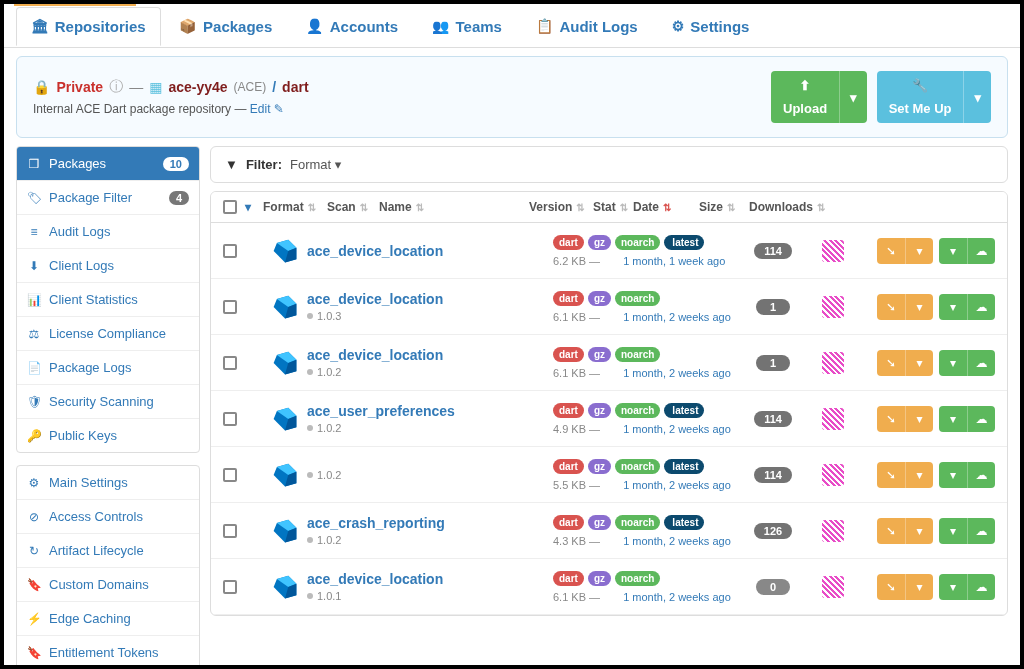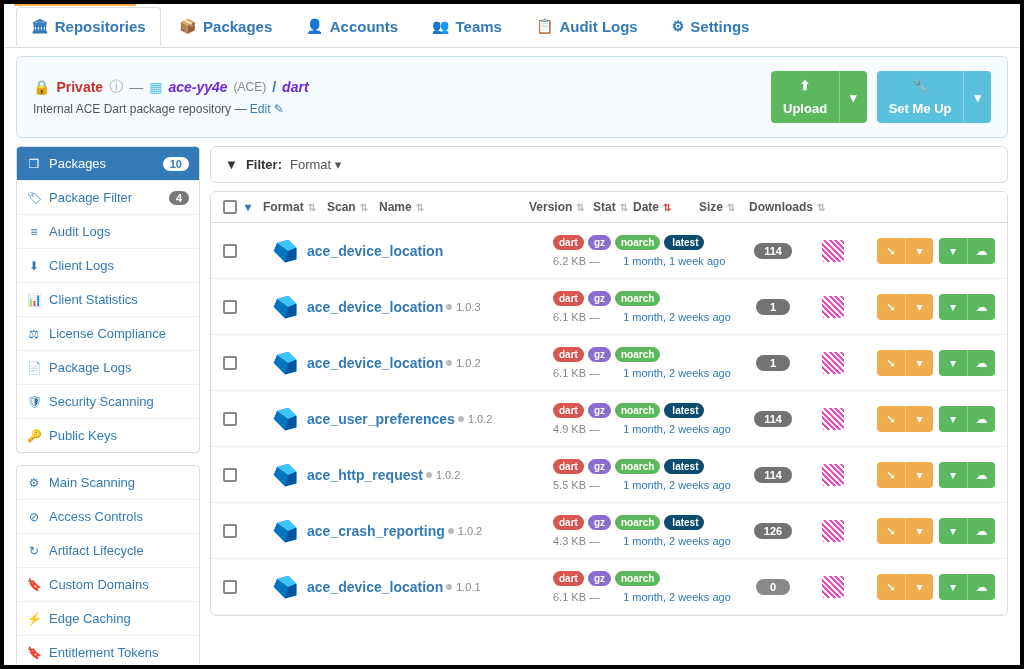--- a/index.html
+++ b/index.html
@@ -7,21 +7,21 @@
 .top-tabs { display: flex; align-items: center; padding: 0 12px; border-bottom: 1px solid #ddd; height: 44px; gap: 4px; }
 .top-tabs::before { content: ""; position: absolute; top: 4px; left: 14px; height: 2px; width: 122px; background: #f0ad4e; }
 .top-tab { display: flex; align-items: center; gap: 6px; padding: 10px 14px; font-weight: 700; font-size: 15px; color: #337ab7; cursor: pointer; border: 1px solid transparent; border-bottom: none; }
 .top-tab.active { color: #337ab7; border: 1px solid #ddd; border-bottom: 1px solid #fff; border-radius: 4px 4px 0 0; background: #fff; margin-bottom: -1px; }
 .top-tab .ic { font-size: 14px; }
 .header-card { margin: 8px 12px; padding: 14px 16px; border: 1px solid #c8e0ef; border-radius: 6px; background: #f6fbff; display: flex; justify-content: space-between; align-items: center; }
 .header-left { display: flex; flex-direction: column; gap: 6px; }
 .breadcrumb-line { display: flex; align-items: center; gap: 6px; font-size: 14px; }
 .lock { color: #c9302c; }
 .priv { color: #c9302c; font-weight: 700; }
-.bc-link { color: #6d28d9; font-weight: 700; font-style: italic; }
+.bc-link { color: #7f1d1d; font-weight: 700; }
 .bc-org { color: #888; font-size: 12px; }
 .bc-sep { color: #888; }
 .desc-line { color: #555; font-size: 12px; }
 .desc-line .edit { color: #337ab7; cursor: pointer; }
 .header-right { display: flex; gap: 10px; }
 .btn { display: inline-flex; align-items: center; gap: 6px; padding: 7px 12px; border-radius: 4px; color: #fff; font-weight: 600; font-size: 13px; cursor: pointer; border: none; }
 .btn-green { background: #5cb85c; }
 .btn-blue { background: #5bc0de; }
 .btn-split { display: flex; }
 .btn-split .main { border-radius: 4px 0 0 4px; }
@@ -48,21 +48,21 @@
 .col-scan { width: 52px; }
 .col-name { width: 150px; }
 .col-ver { width: 64px; }
 .col-stat { width: 40px; }
 .col-date { width: 66px; }
 .col-size { width: 50px; }
 .col-dl { width: 90px; }
 .trow { display: flex; align-items: center; padding: 10px 12px; border-bottom: 1px solid #eee; min-height: 56px; }
 .c-check { width: 40px; display: flex; align-items: center; }
 .c-fmt { width: 44px; display: flex; align-items: center; justify-content: center; }
-.c-name { flex: 0 0 246px; display: flex; flex-direction: row; gap: 3px; }
+.c-name { flex: 0 0 246px; display: flex; flex-direction: column; gap: 3px; }
 .c-meta { flex: 0 0 180px; display: flex; flex-direction: column; gap: 5px; align-items: flex-start; }
 .c-dl { width: 80px; display: flex; justify-content: center; }
 .c-avatar { width: 40px; display: flex; justify-content: center; }
 .c-actions { flex: 1; display: flex; gap: 6px; justify-content: flex-end; }
 .checkbox { width: 14px; height: 14px; border: 2px solid #888; border-radius: 2px; cursor: pointer; }
 .fmt-icon { width: 26px; height: 26px; }
 .pkg-name { color: #337ab7; font-weight: 700; font-size: 14px; cursor: pointer; }
 .pkg-ver { color: #888; font-size: 11px; display: flex; align-items: center; gap: 4px; }
 .pkg-ver::before { content: ""; width: 6px; height: 6px; border-radius: 50%; background: #bbb; display: inline-block; }
 .tags { display: flex; gap: 4px; flex-wrap: wrap; }
@@ -188,21 +188,21 @@
           <span>Security Scanning</span>
         </div>
         <div class="side-item">
           <span class="ic">🔑</span>
           <span>Public Keys</span>
         </div>
       </div>
     <div class="side-group" id="sg2">
         <div class="side-item">
           <span class="ic">⚙</span>
-          <span>Main Scanning</span>
+          <span>Main Settings</span>
         </div>
         <div class="side-item">
           <span class="ic">⊘</span>
           <span>Access Controls</span>
         </div>
         <div class="side-item">
           <span class="ic">↻</span>
           <span>Artifact Lifecycle</span>
         </div>
         <div class="side-item">
@@ -433,21 +433,20 @@
               <div class="checkbox"></div>
             </div>
     <div class="c-fmt">
               <svg class="fmt-icon" viewBox="0 0 32 32">
                 <path fill="#0175C2" d="M6 6 L20 2 L30 12 L30 26 L16 30 L2 16 Z"></path>
                 <path fill="#40C4FF" d="M6 6 L20 2 L30 12 L20 16 Z"></path>
                 <path fill="#01579B" d="M20 16 L30 12 L30 26 L16 30 Z"></path>
               </svg>
             </div>
     <div class="c-name">
-      <a class="pkg-name">ace_http_request</a>
       <span class="pkg-ver">1.0.2</span>
     </div>
     <div class="c-meta">
       <div class="tags">
                 <span class="tag tag-dart">dart</span>
                 <span class="tag tag-gz">gz</span>
                 <span class="tag tag-noarch">noarch</span>
                 <span class="tag tag-latest">latest</span>
               </div>
       <div class="meta-line">5.5 KB — <span class="date">1 month, 2 weeks ago</span></div>

